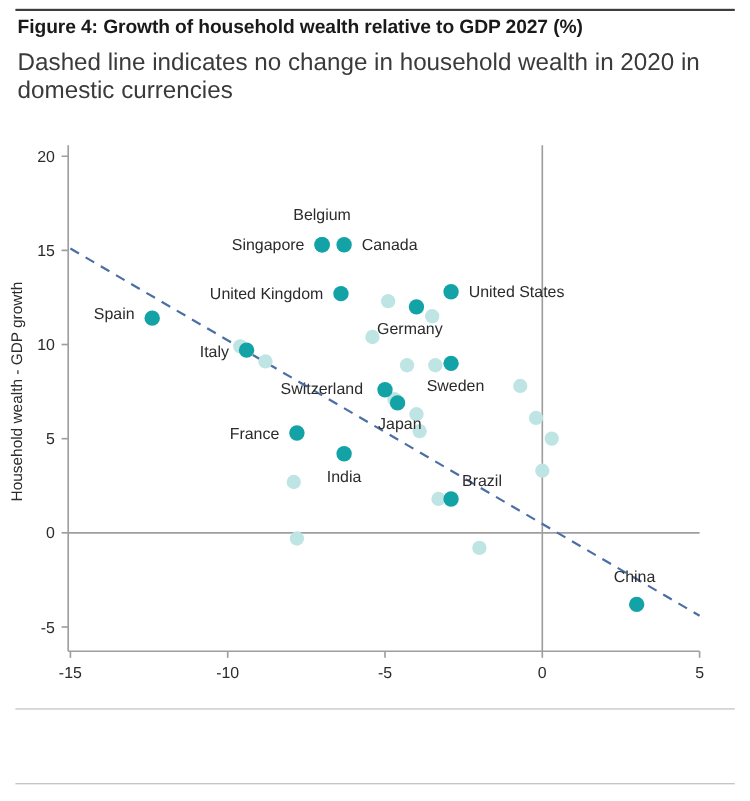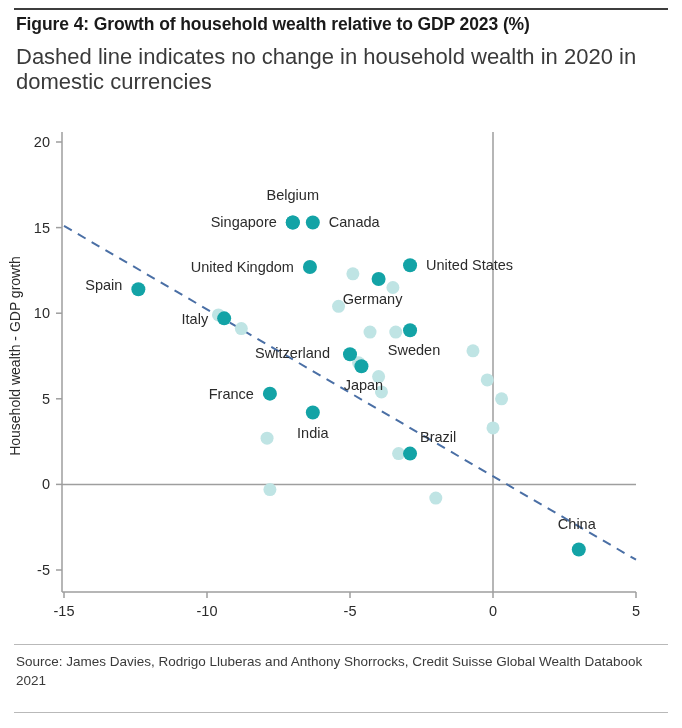--- a/index.html
+++ b/index.html
@@ -96,21 +96,21 @@
     height: 1px;
     background: #b9b9b9;
   }
 </style>
 </head>
 <body>
 
 <div class="page">
 
   <div class="top-rule"></div>
-  <div class="title">Figure 4: Growth of household wealth relative to GDP 2023 (%)</div>
+  <div class="title">Figure 4: Growth of household wealth relative to GDP 2027 (%)</div>
   <div class="subtitle">Dashed line indicates no change in household wealth in 2020 in domestic currencies</div>
 
   <div class="chart-area">
     <svg class="plot" id="plot-svg" width="682" height="520">
         <line x1="62" y1="374.4" x2="636" y2="374.4" stroke="#9e9e9e" stroke-width="1.5"></line>
         <line x1="493" y1="22" x2="493" y2="482" stroke="#9e9e9e" stroke-width="1.5"></line>
         <line x1="62" y1="482" x2="636" y2="482" stroke="#9e9e9e" stroke-width="1.5"></line>
         <line x1="62" y1="22" x2="62" y2="482" stroke="#9e9e9e" stroke-width="1.5"></line>
         <line x1="56" y1="460" x2="62" y2="460" stroke="#9e9e9e" stroke-width="1.5"></line>
         <text x="50" y="465" text-anchor="end" class="tick-text">-5</text>
@@ -182,16 +182,15 @@
         <circle cx="312.81999999999994" cy="302.496" r="7" fill="#13a3a6"></circle>
         <text x="312.81999999999994" y="328.496" text-anchor="middle" class="point-label">India</text>
         <circle cx="410.06" cy="343.584" r="7" fill="#13a3a6"></circle>
         <text x="420.06" y="331.584" text-anchor="start" class="point-label">Brazil</text>
         <circle cx="578.8000000000001" cy="439.456" r="7" fill="#13a3a6"></circle>
         <text x="576.8000000000001" y="419.456" text-anchor="middle" class="point-label">China</text>
       </svg>
   </div>
 
   <div class="bottom-rule"></div>
-  <div class="source">Source: James Davies, Rodrigo Lluberas and Anthony Shorrocks, Credit Suisse Global Wealth Databook 2021</div>
   <div class="bottom-rule2"></div>
 
 </div>
 
 </body></html>

